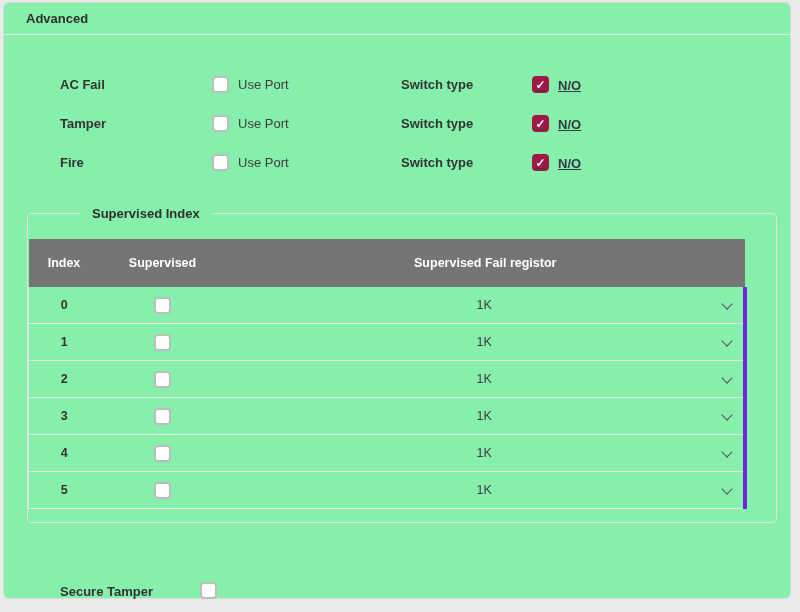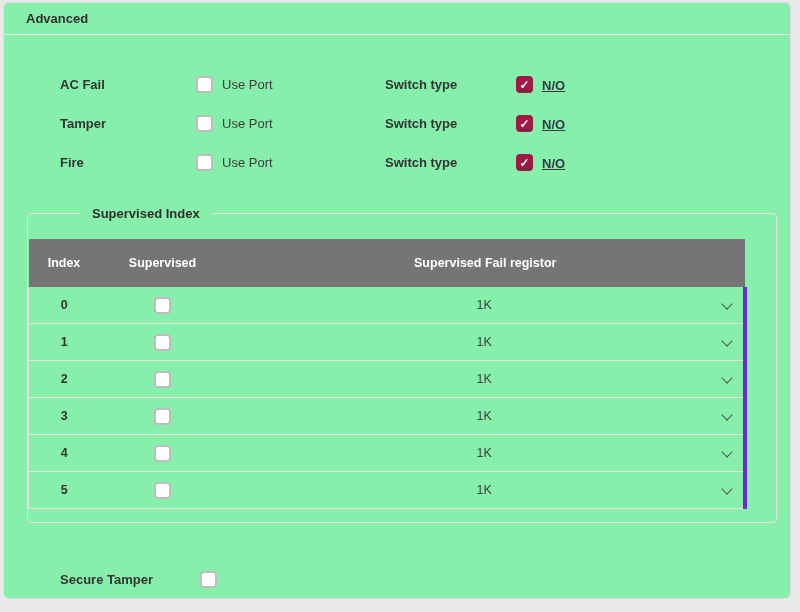--- a/index.html
+++ b/index.html
@@ -36,21 +36,21 @@
   .content { padding-top: 30px; }
 
   
   .port-row {
     display: flex;
     align-items: center;
     height: 39px;
     padding-left: 56px;
   }
   .port-label { width: 136px; font-weight: 700; color: #333; }
-  .use-port-cell { width: 189px; display: flex; align-items: center; gap: 9px; }
+  .use-port-cell { width: 189px; display: flex; align-items: center; gap: 9px; margin-left: 16px; }
   .use-port-text { color: #3d3d3d; }
   .switch-label { width: 131px; font-weight: 700; color: #333; }
   .switch-cell { display: flex; align-items: flex-end; gap: 9px; text-decoration: underline; }
   .switch-value-text { font-weight: 600; color: #343845; }
 
   
   .checkbox {
     width: 17px;
     height: 17px;
     box-sizing: border-box;
@@ -141,21 +141,21 @@
     width: 7px;
     height: 7px;
     border-right: 1.6px solid #555;
     border-bottom: 1.6px solid #555;
     transform: rotate(45deg);
   }
 
   
   .secure-row {
     display: flex;
-    align-items: center;
+    align-items: flex-end;
     height: 39px;
     margin-top: 37px;
     padding-left: 56px;
   }
   .secure-label { width: 140px; font-weight: 700; color: #333; }
 </style>
 </head>
 <body>
 
 <div class="panel">

